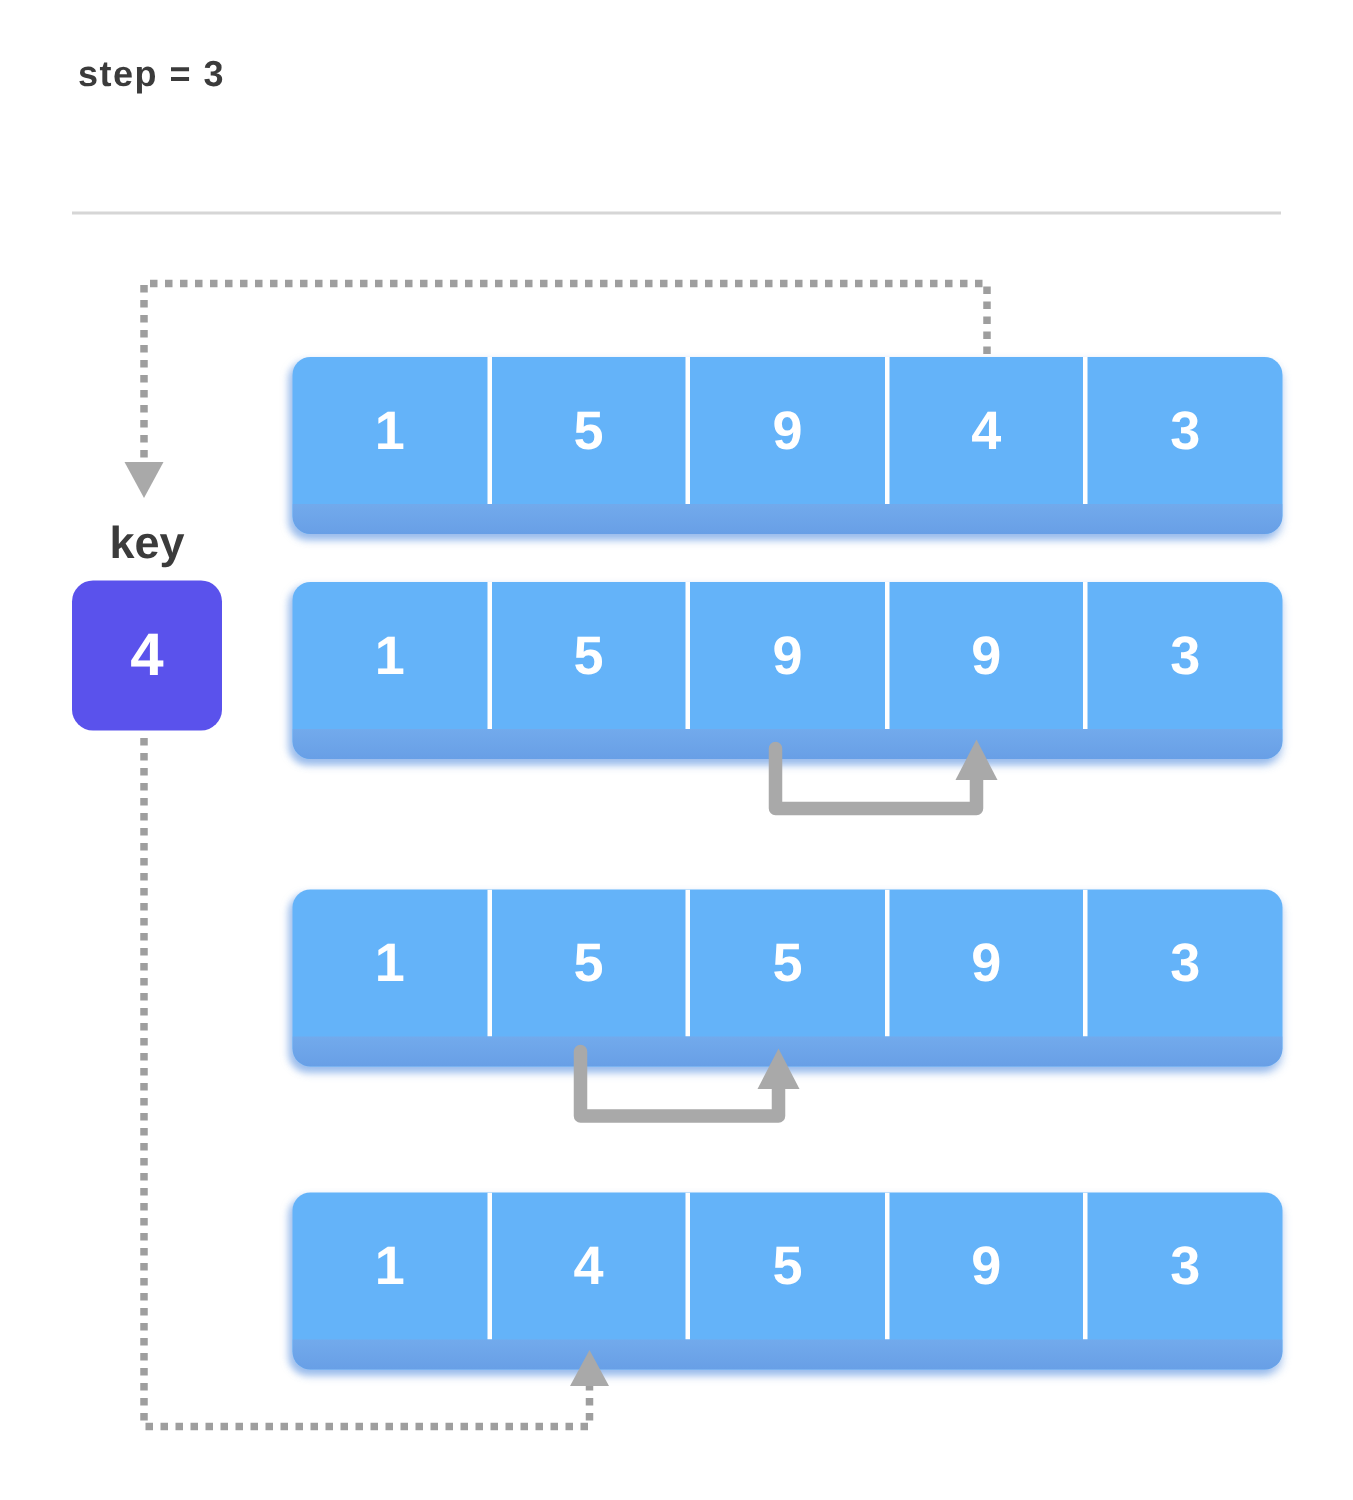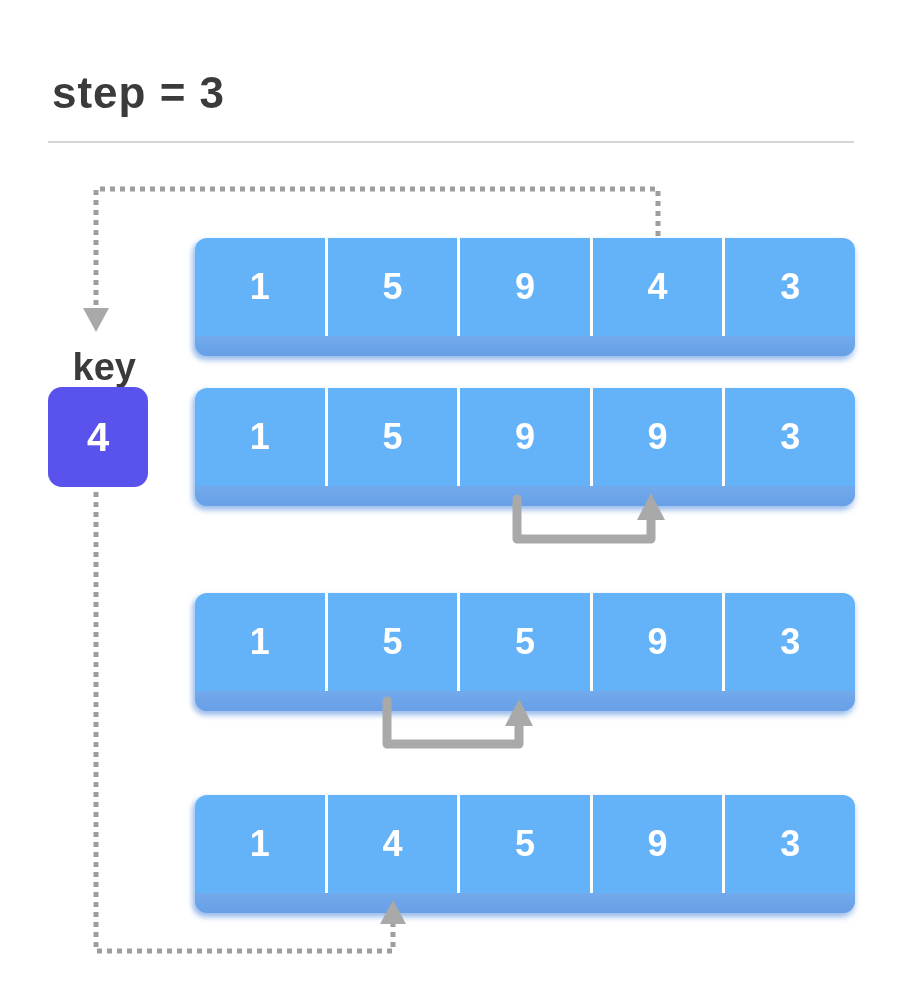--- a/index.html
+++ b/index.html
@@ -10,43 +10,43 @@
     position: relative;
     width: 902px;
     height: 1000px;
     background: #ffffff;
     overflow: hidden;
   }
 
   .title {
     position: absolute;
     left: 52px;
-    top: 68px;
-    font-size: 44px;
+    top: 36px;
+    font-size: 24px;
     font-weight: 800;
     color: #3b3b3b;
     letter-spacing: 1px;
   }
 
   .separator {
     position: absolute;
     left: 48px;
     top: 141px;
     width: 806px;
     height: 2px;
     background: #d6d6d6;
   }
 
   .key-label {
     position: absolute;
-    left: 36px;
+    left: 48px;
     top: 346px;
     width: 100px;
-    text-align: right;
-    font-size: 38px;
+    text-align: center;
+    font-size: 30px;
     font-weight: 800;
     color: #3b3b3b;
   }
 
   .key-box {
     position: absolute;
     left: 48px;
     top: 387px;
     width: 100px;
     height: 100px;

